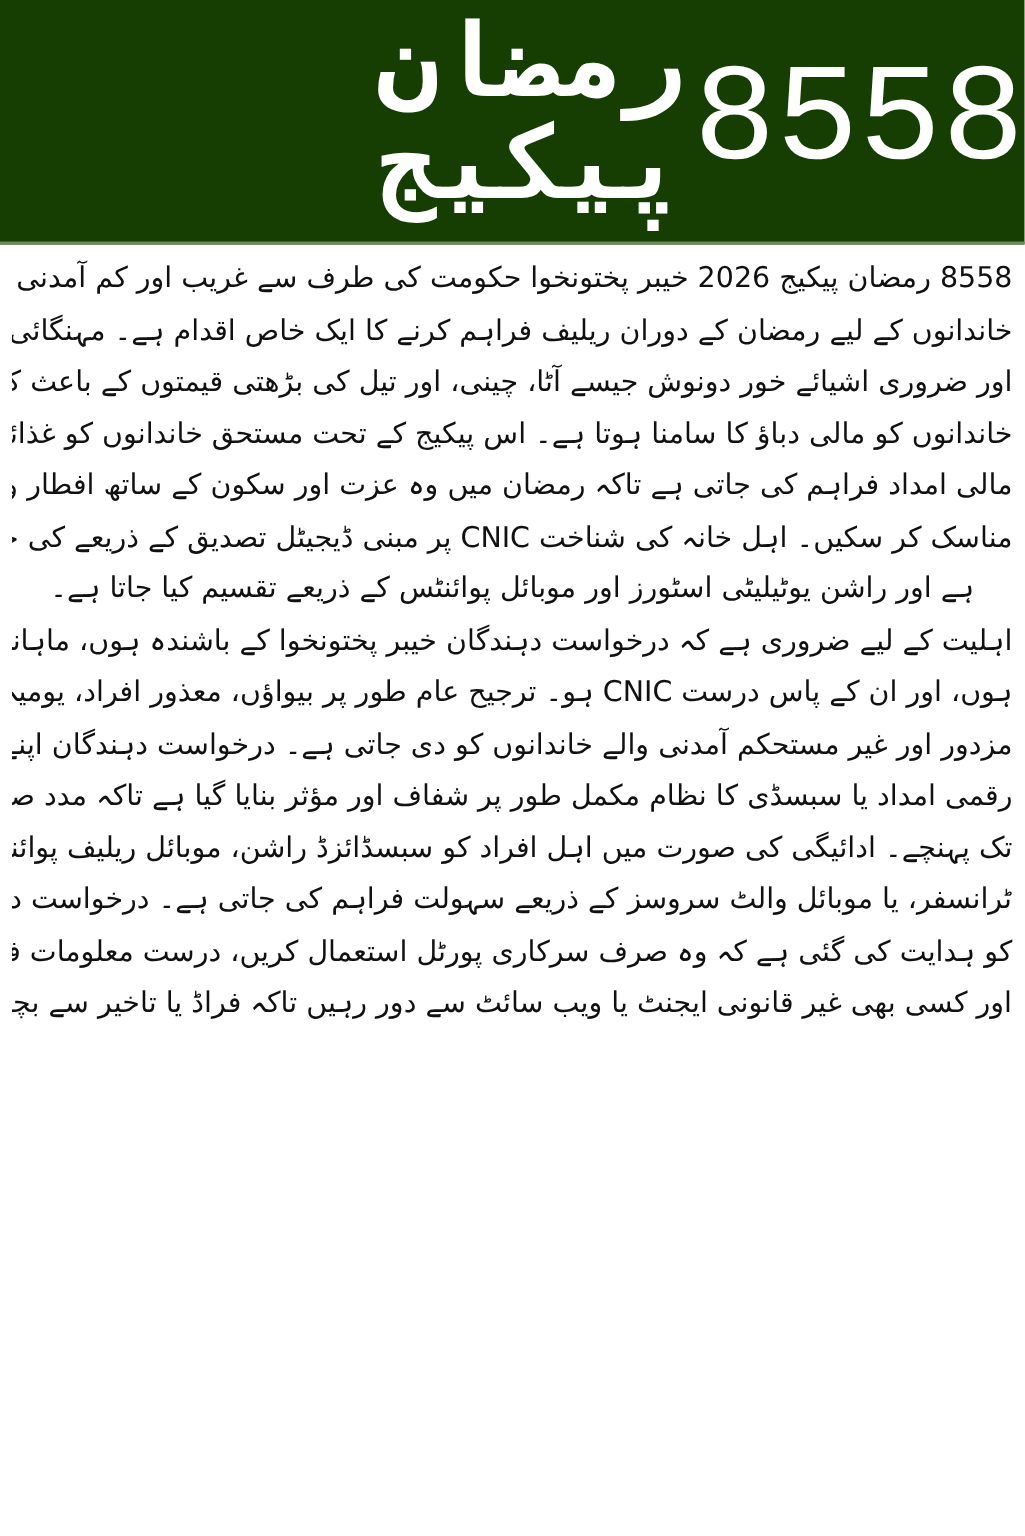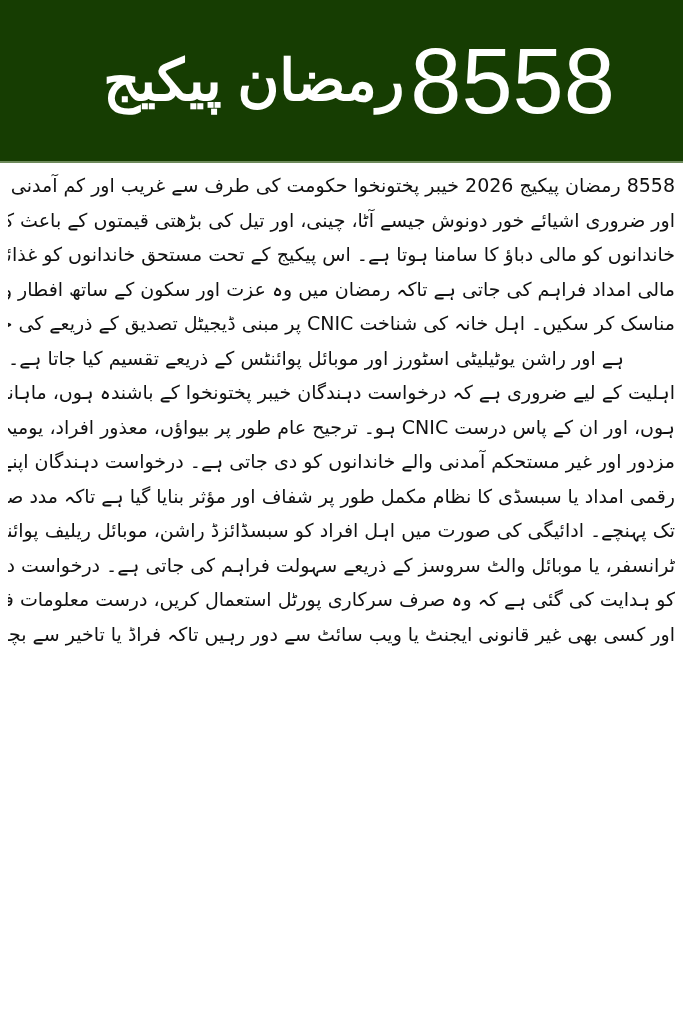--- a/index.html
+++ b/index.html
@@ -6,56 +6,57 @@
   body { width: 683px; height: 1024px; overflow: hidden; position: relative; }
   .banner {
     position: absolute; left: 0; top: 0; width: 683px; height: 163px;
     background: #163d02;
     display: flex; align-items: center; justify-content: center;
     direction: rtl;
     border-bottom: 2px solid #6d8a5a;
     box-sizing: border-box;
   }
   .banner-num {
-    font-family: Liberation Sans, sans-serif;
+    font-family: Liberation Mono, monospace;
     font-size: 92px; color: #ffffff; font-weight: normal;
     margin-left: 6px; line-height: 1;
     direction: ltr;
   }
   .banner-word {
-    font-family: Liberation Sans, sans-serif;
-    font-size: 57px; color: #ffffff; font-weight: bold;
+    font-family: Liberation Mono, monospace;
+    font-size: 68px; color: #ffffff; font-weight: bold;
     line-height: 1;
     padding-left: 35px;
   }
   .content {
     position: absolute; left: 8px; top: 168px; width: 667px;
     direction: rtl; text-align: justify;
     font-family: "DejaVu Sans", sans-serif;
     color: #111111;
   }
   .para { margin: 0; }
   .line {
     display: block; height: 34.5px; line-height: 34.5px;
     font-size: 19px; white-space: nowrap; overflow: hidden;
-    text-align: left;
+    text-align: center;
   }
   .line.full { text-align: justify; text-align-last: justify; }
 </style>
 </head>
 <body>
 
 <div class="banner">
   <span class="banner-num">8558</span>
   <span class="banner-word">رمضان پیکیج</span>
 </div>
 
 <div class="content">
   <div class="para">
     <span class="line full">8558 رمضان پیکیج 2026 خیبر پختونخوا حکومت کی طرف سے غریب اور کم آمدنی والے</span>
+    <span class="line full">خاندانوں کے لیے رمضان کے دوران ریلیف فراہم کرنے کا ایک خاص اقدام ہے۔ مہنگائی</span>
     <span class="line full">اور ضروری اشیائے خور دونوش جیسے آٹا، چینی، اور تیل کی بڑھتی قیمتوں کے باعث کئی</span>
     <span class="line full">خاندانوں کو مالی دباؤ کا سامنا ہوتا ہے۔ اس پیکیج کے تحت مستحق خاندانوں کو غذائی سبسڈی اور</span>
     <span class="line full">مالی امداد فراہم کی جاتی ہے تاکہ رمضان میں وہ عزت اور سکون کے ساتھ افطار و سحری</span>
     <span class="line full">مناسک کر سکیں۔ اہل خانہ کی شناخت CNIC پر مبنی ڈیجیٹل تصدیق کے ذریعے کی جاتی</span>
     <span class="line">ہے اور راشن یوٹیلیٹی اسٹورز اور موبائل پوائنٹس کے ذریعے تقسیم کیا جاتا ہے۔</span>
   </div>
   <div class="para">
     <span class="line full">اہلیت کے لیے ضروری ہے کہ درخواست دہندگان خیبر پختونخوا کے باشندہ ہوں، ماہانہ گھرانہ</span>
     <span class="line full">ہوں، اور ان کے پاس درست CNIC ہو۔ ترجیح عام طور پر بیواؤں، معذور افراد، یومیہ</span>
     <span class="line full">مزدور اور غیر مستحکم آمدنی والے خاندانوں کو دی جاتی ہے۔ درخواست دہندگان اپنے</span>

